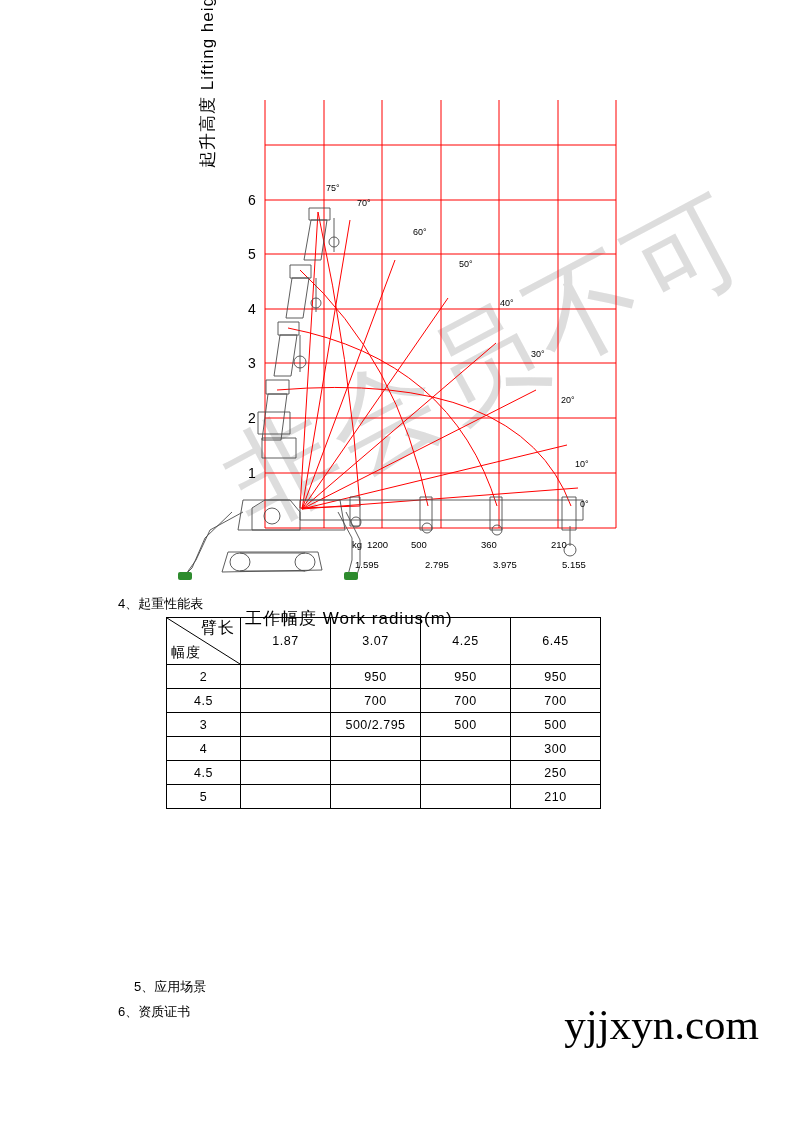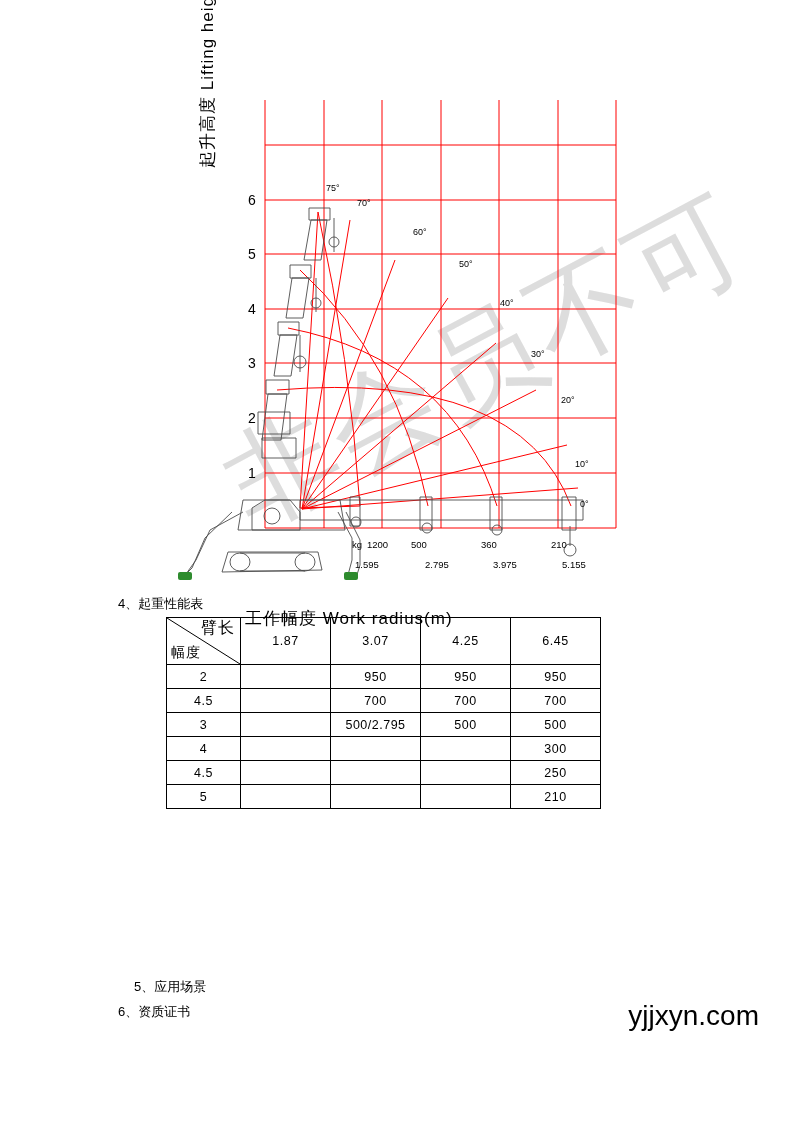--- a/index.html
+++ b/index.html
@@ -93,22 +93,22 @@
     font-size:14px;
     letter-spacing:1px;
     text-align:right;
   }
 
   
   .site{
     position:absolute;
     right:34px;
     top:1000px;
-    font-size:28px;
-    font-family:Liberation Sans, sans-serif;
+    font-size:43px;
+    font-family:Liberation Serif, serif;
     color:#000;
     letter-spacing:0px;
     z-index:3;
   }
 
   
   .axt{font-family:"Liberation Sans", sans-serif;}
 </style>
 </head>
 <body>

